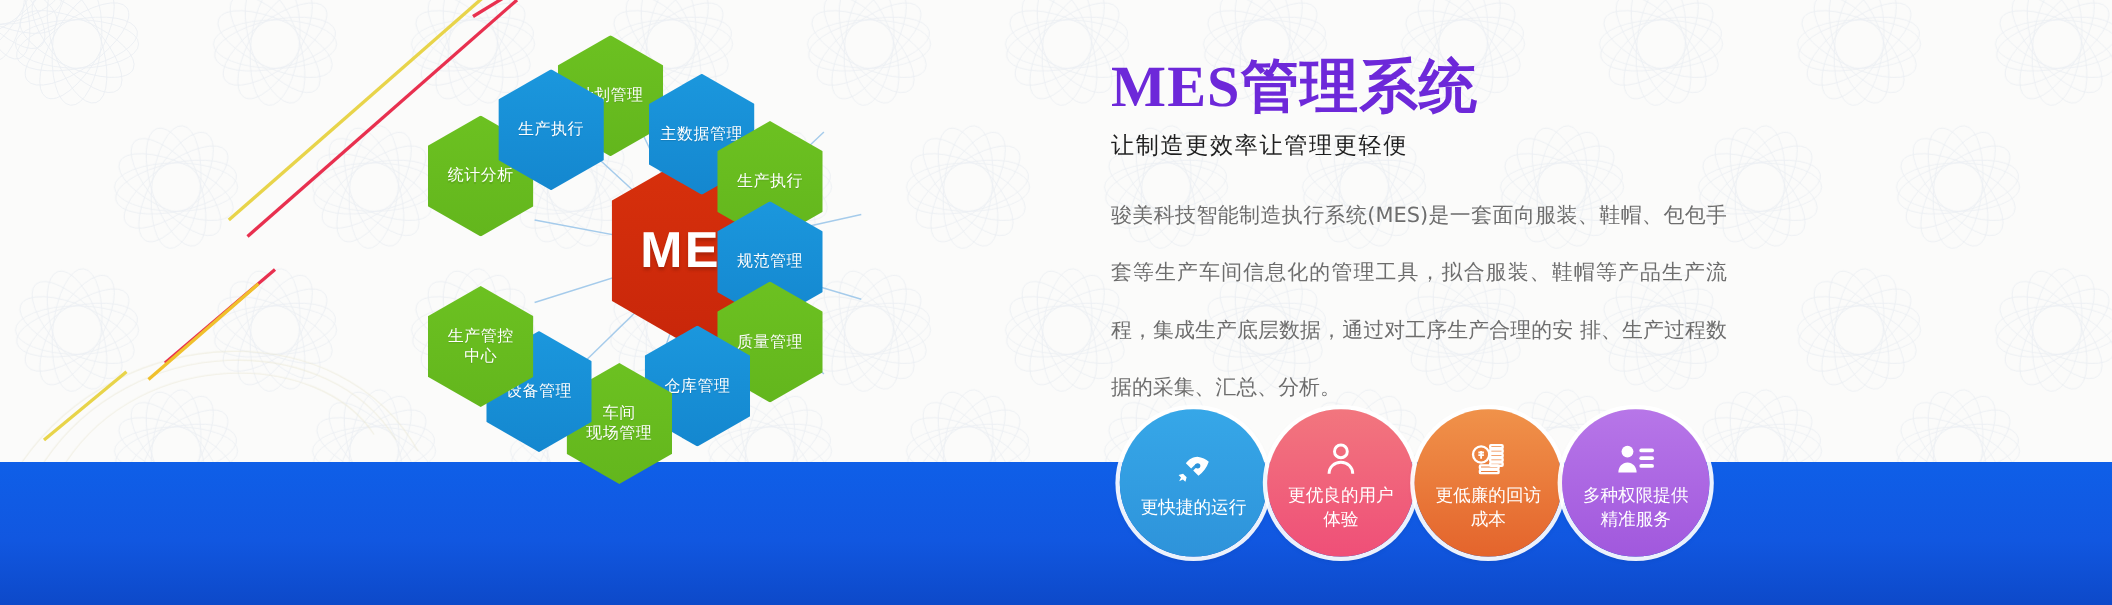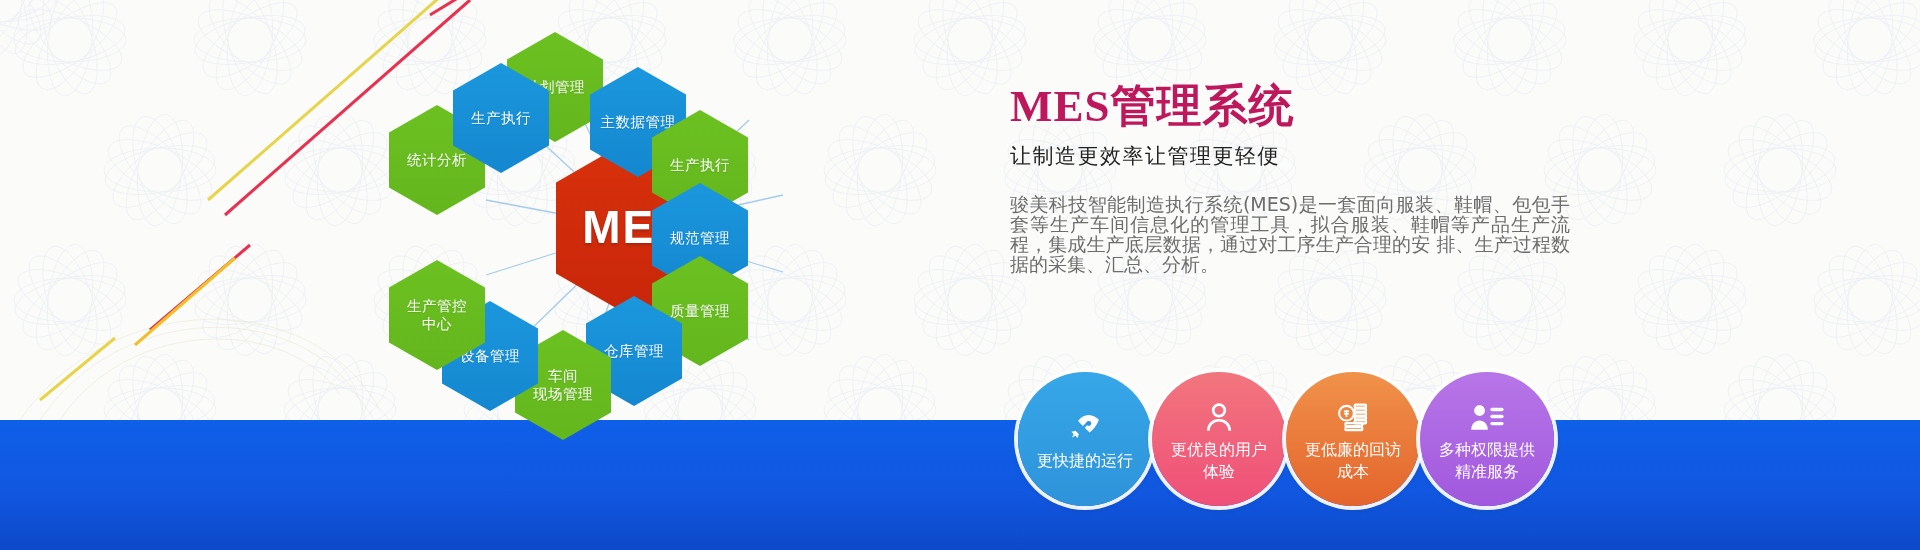--- a/index.html
+++ b/index.html
@@ -53,37 +53,36 @@
     font-size:46px; font-weight:bold; letter-spacing:2px;
     font-family:"Liberation Sans",sans-serif;
     text-shadow:0 2px 3px rgba(0,0,0,.18);
   }
 
   
   .content { position:absolute; left:1010px; top:50px; width:600px; }
   .title {
     font-family:"Liberation Serif","DejaVu Serif",serif;
     font-weight:bold;
-    font-size:45px;
-    color:#be185d;
+    font-size:53px;
+    color:#6d28d9;
     letter-spacing:1px;
     line-height:1.1;
-    margin-top:32px;
   }
   .subtitle {
     margin-top:10px;
     font-size:21px;
     color:#1f1f1f;
     letter-spacing:1.5px;
     font-family:Liberation Mono, monospace;
   }
   .para {
     margin-top:24px;
     font-size:19px;
-    line-height:20px;
+    line-height:52px;
     color:#6d6d6d;
     width:560px;
     text-align:justify;
     font-family:"DejaVu Sans","Liberation Sans",sans-serif;
   }
 
   
   .badges { position:absolute; left:1018px; top:372px; display:flex; }
   .badge {
     width:134px; height:134px; border-radius:50%;

